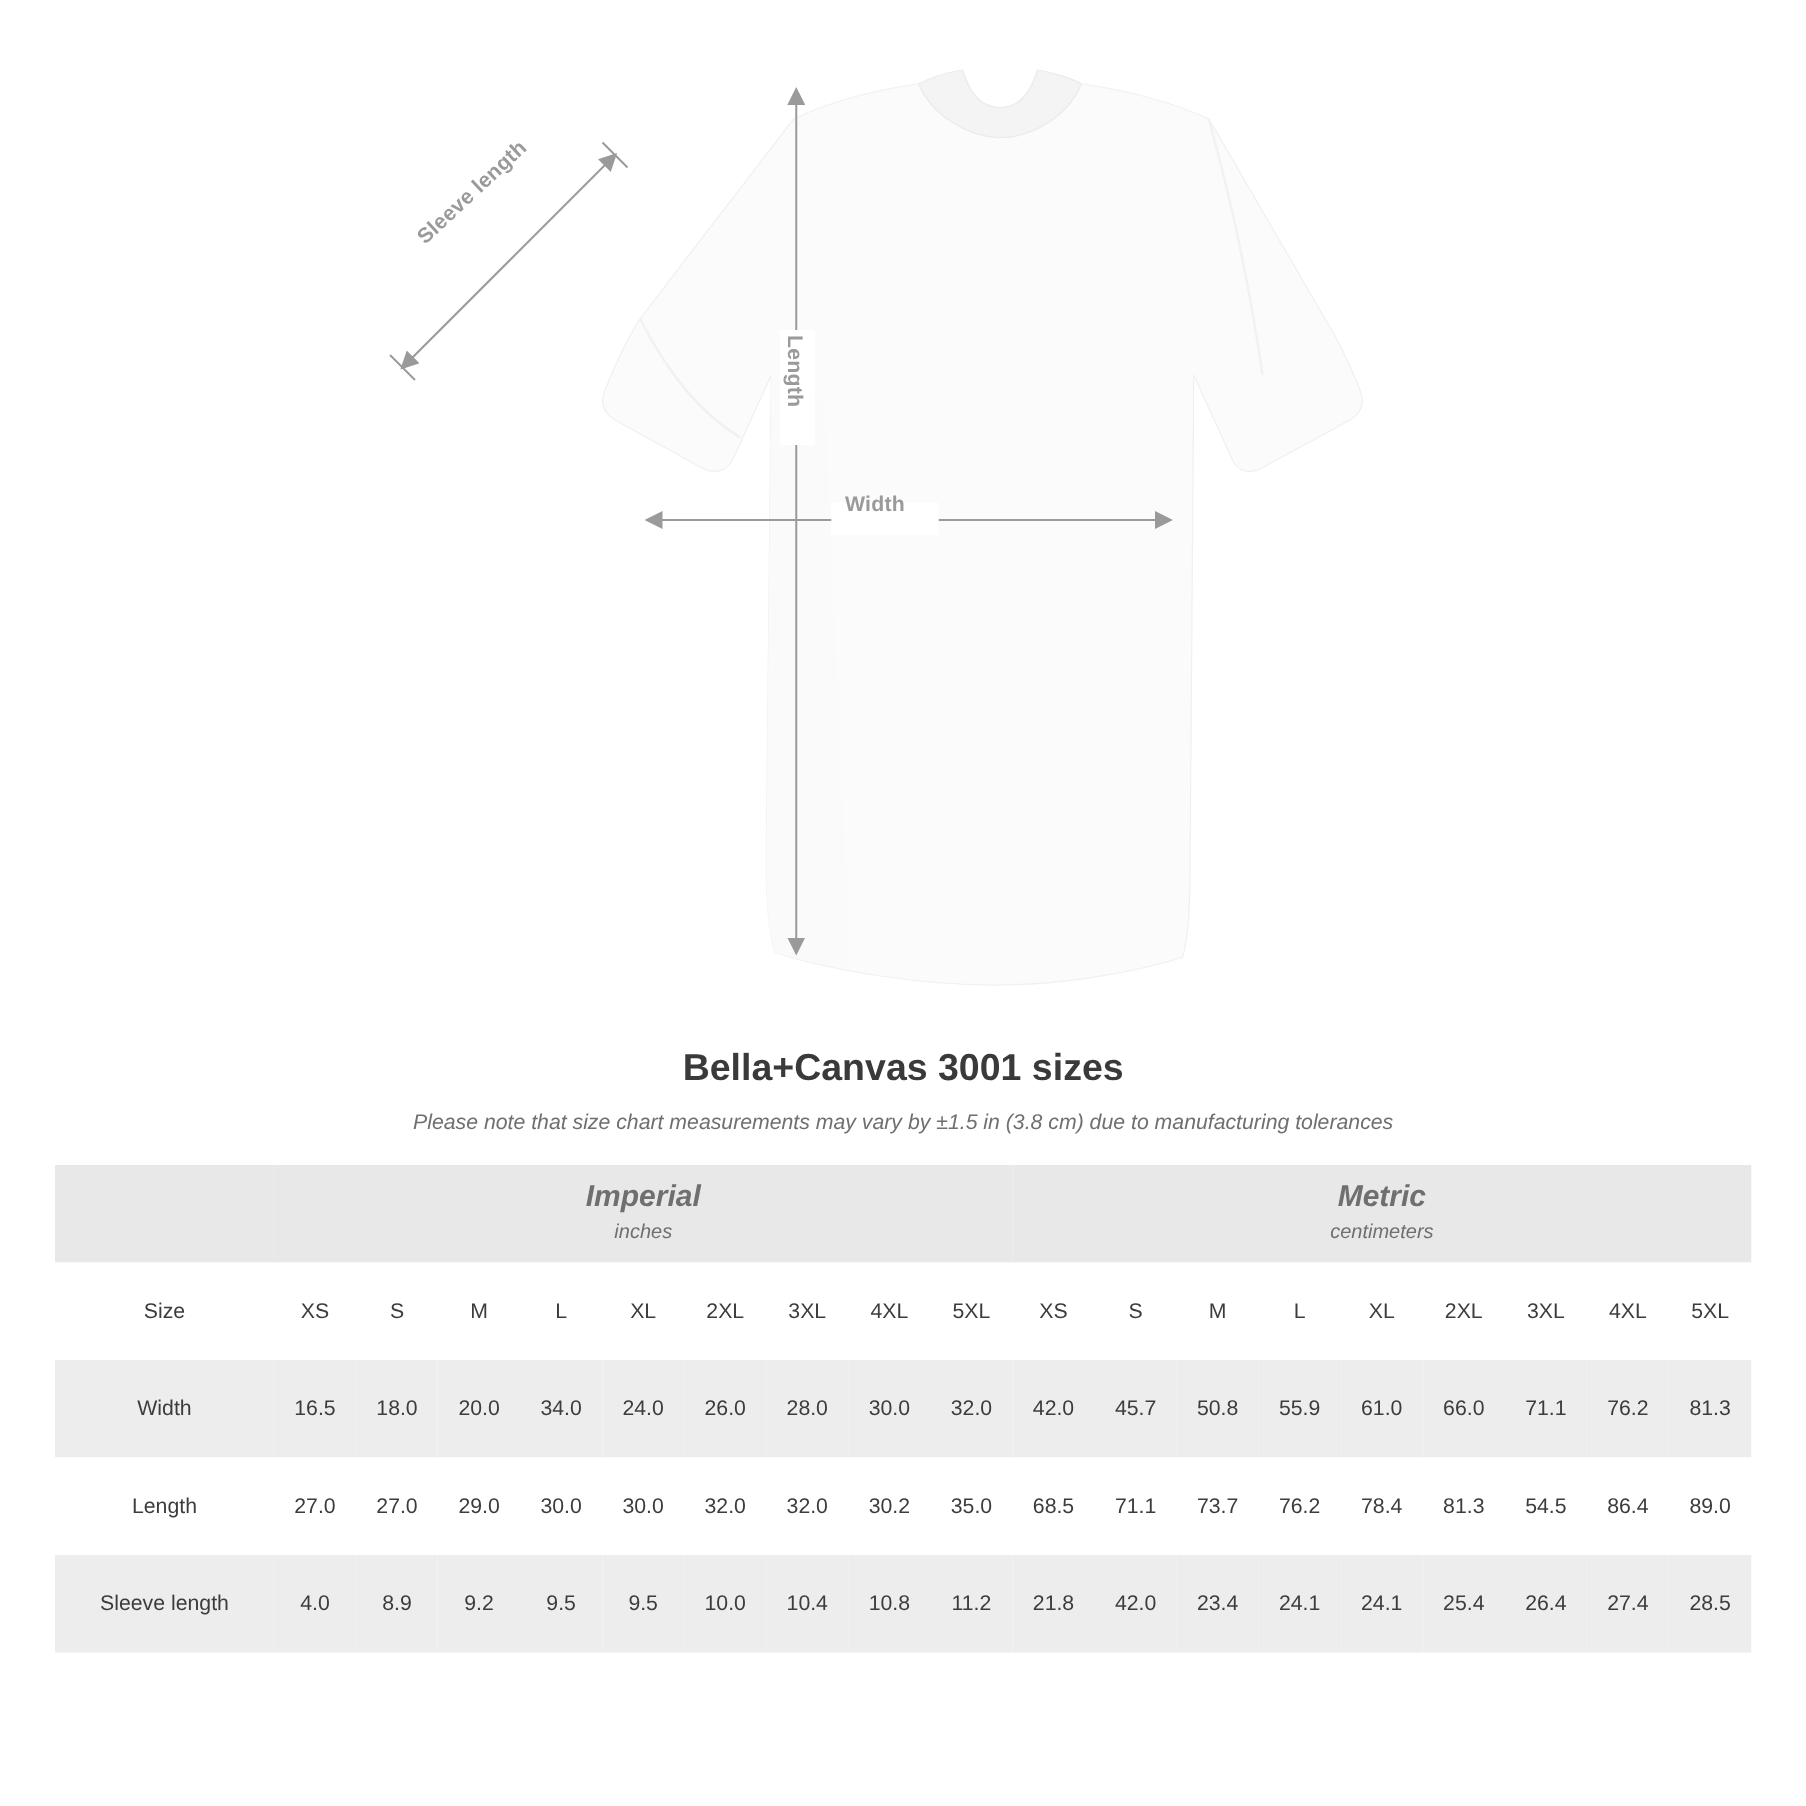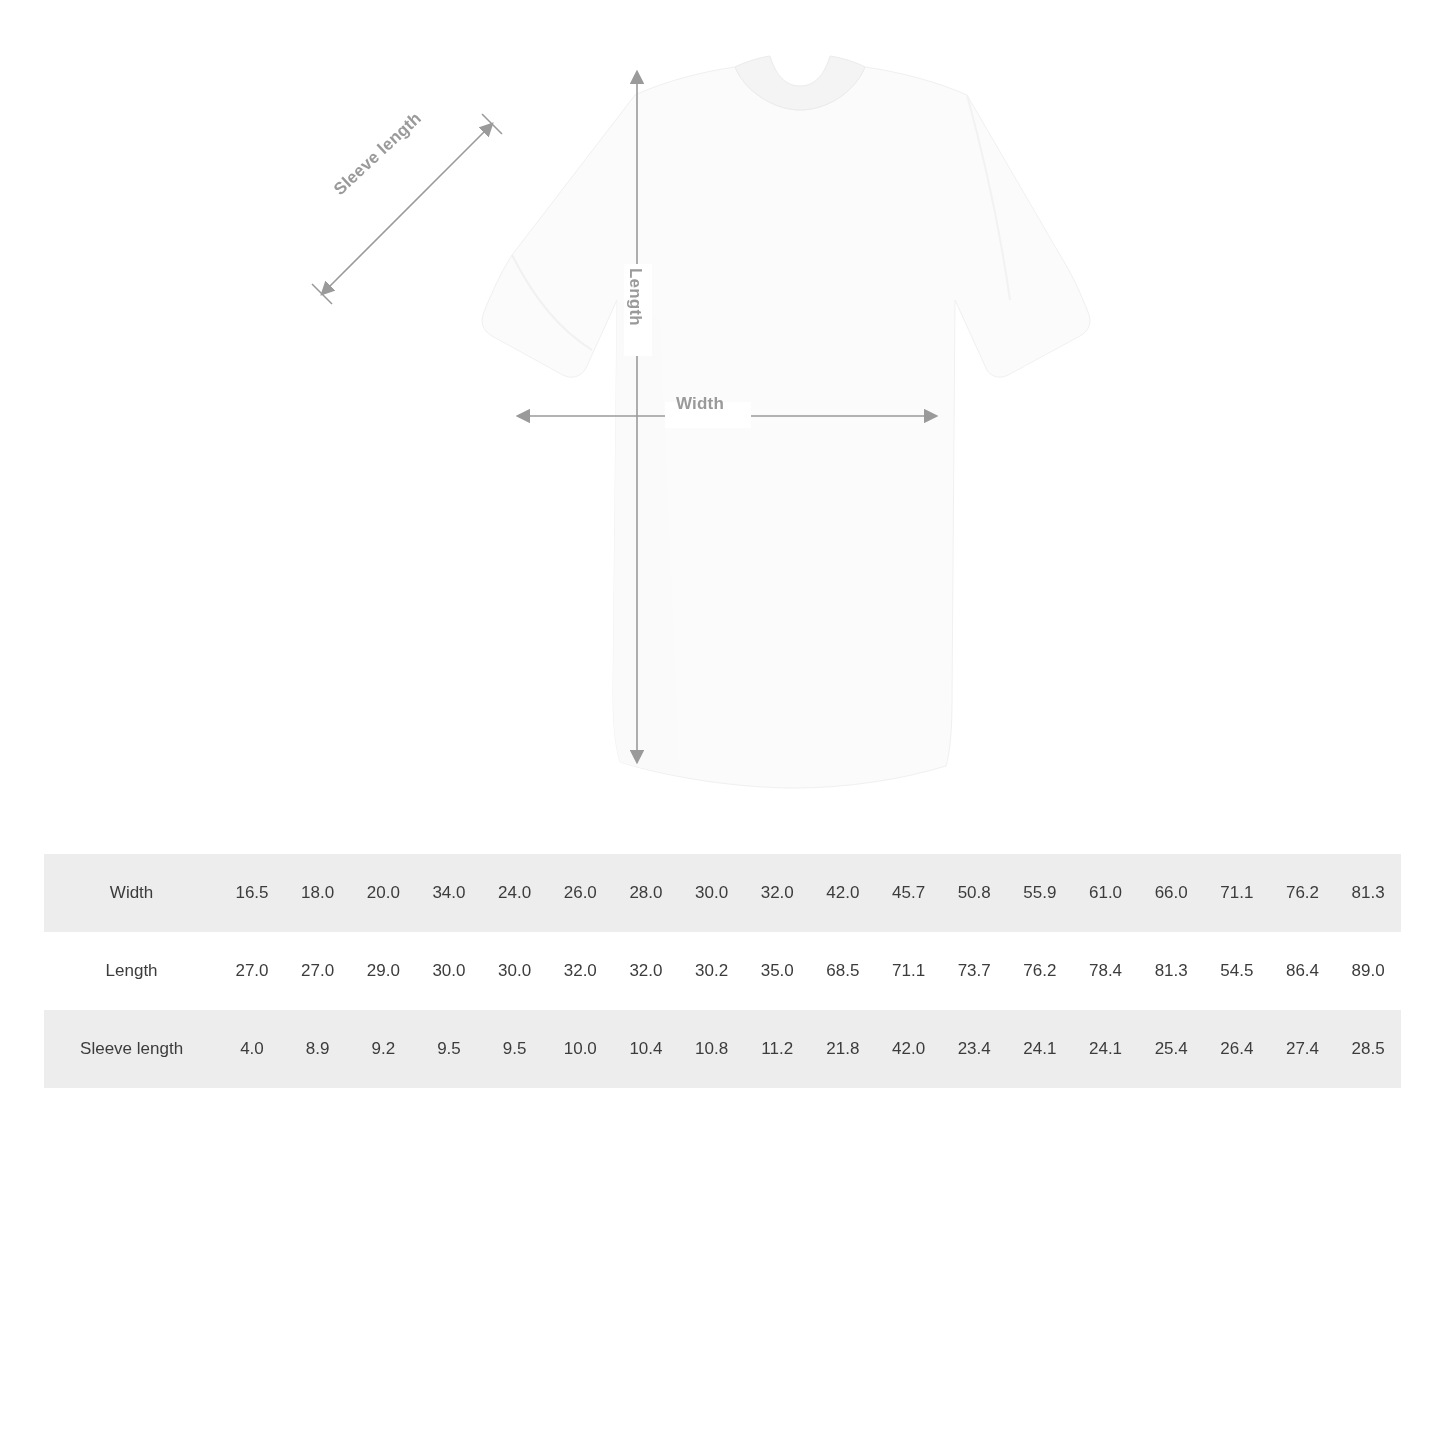--- a/index.html
+++ b/index.html
@@ -196,20 +196,24 @@
       <rect x="665" y="402" width="86" height="26" fill="#ffffff"></rect>
 
       <rect x="624" y="264" width="28" height="92" fill="#ffffff"></rect>
     </svg>
 
     <div class="dim-label label-sleeve">Sleeve length</div>
     <div class="dim-label label-length">Length</div>
     <div class="dim-label label-width">Width</div>
   </div>
 
+  <div class="title-block">
+    <h1 class="chart-title">Bella+Canvas 3001 sizes</h1>
+    <p class="chart-note">Please note that size chart measurements may vary by ±1.5 in (3.8 cm) due to manufacturing tolerances</p>
+  </div>
 
   <div class="table-wrap">
     <table class="size-table">
       <colgroup>
         <col class="col-label">
         <col class="col-val">
           <col class="col-val">
           <col class="col-val">
           <col class="col-val">
           <col class="col-val">
@@ -221,21 +225,53 @@
           <col class="col-val">
           <col class="col-val">
           <col class="col-val">
           <col class="col-val">
         <col class="col-val">
           <col class="col-val">
           <col class="col-val">
           <col class="col-val">
       </colgroup>
       <tbody>
-
+        <tr>
+          <td class="unit-head"></td>
+          <td class="unit-head" colspan="9">
+            <div class="unit-name">Imperial</div>
+            <div class="unit-sub">inches</div>
+          </td>
+          <td class="unit-head" colspan="9">
+            <div class="unit-name">Metric</div>
+            <div class="unit-sub">centimeters</div>
+          </td>
+        </tr>
+
+        <tr class="plain">
+          <td class="row-head">Size</td>
+          <td class="sizehdr">XS</td>
+          <td class="sizehdr">S</td>
+          <td class="sizehdr">M</td>
+          <td class="sizehdr">L</td>
+          <td class="sizehdr">XL</td>
+          <td class="sizehdr">2XL</td>
+          <td class="sizehdr">3XL</td>
+          <td class="sizehdr">4XL</td>
+          <td class="sizehdr">5XL</td>
+          <td class="sizehdr">XS</td>
+          <td class="sizehdr">S</td>
+          <td class="sizehdr">M</td>
+          <td class="sizehdr">L</td>
+          <td class="sizehdr">XL</td>
+          <td class="sizehdr">2XL</td>
+          <td class="sizehdr">3XL</td>
+          <td class="sizehdr">4XL</td>
+          <td class="sizehdr">5XL</td>
+        </tr>
 
         <tr class="shade">
           <td class="row-head">Width</td>
           <td>16.5</td>
           <td>18.0</td>
           <td>20.0</td>
           <td>34.0</td>
           <td>24.0</td>
           <td>26.0</td>
           <td>28.0</td>

